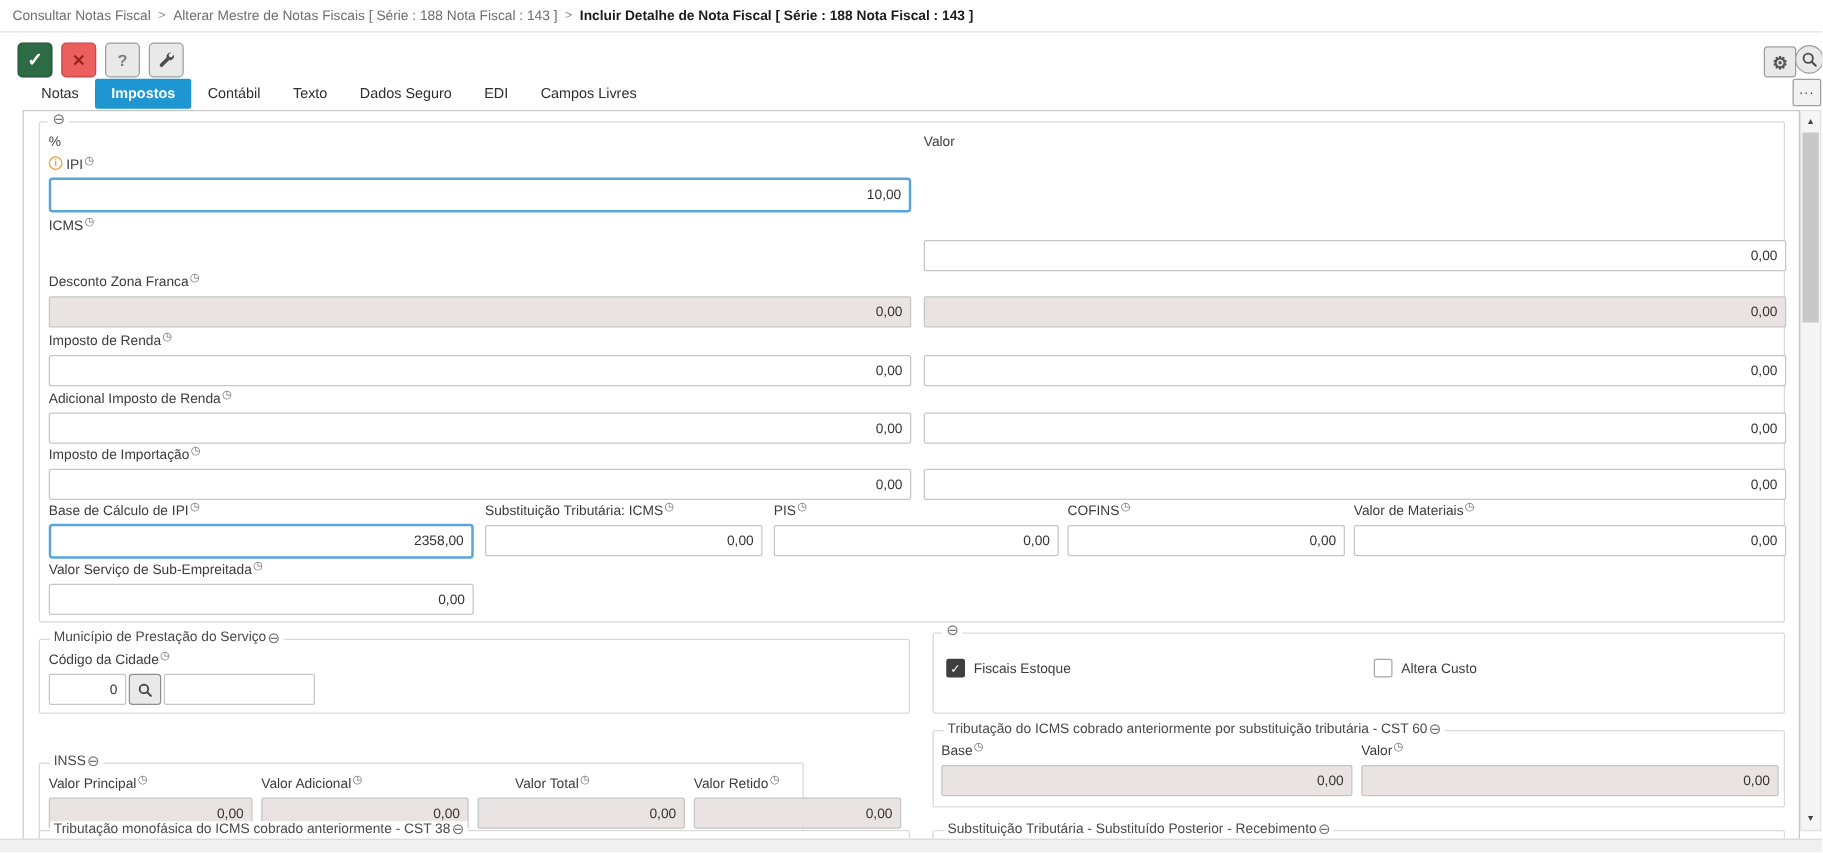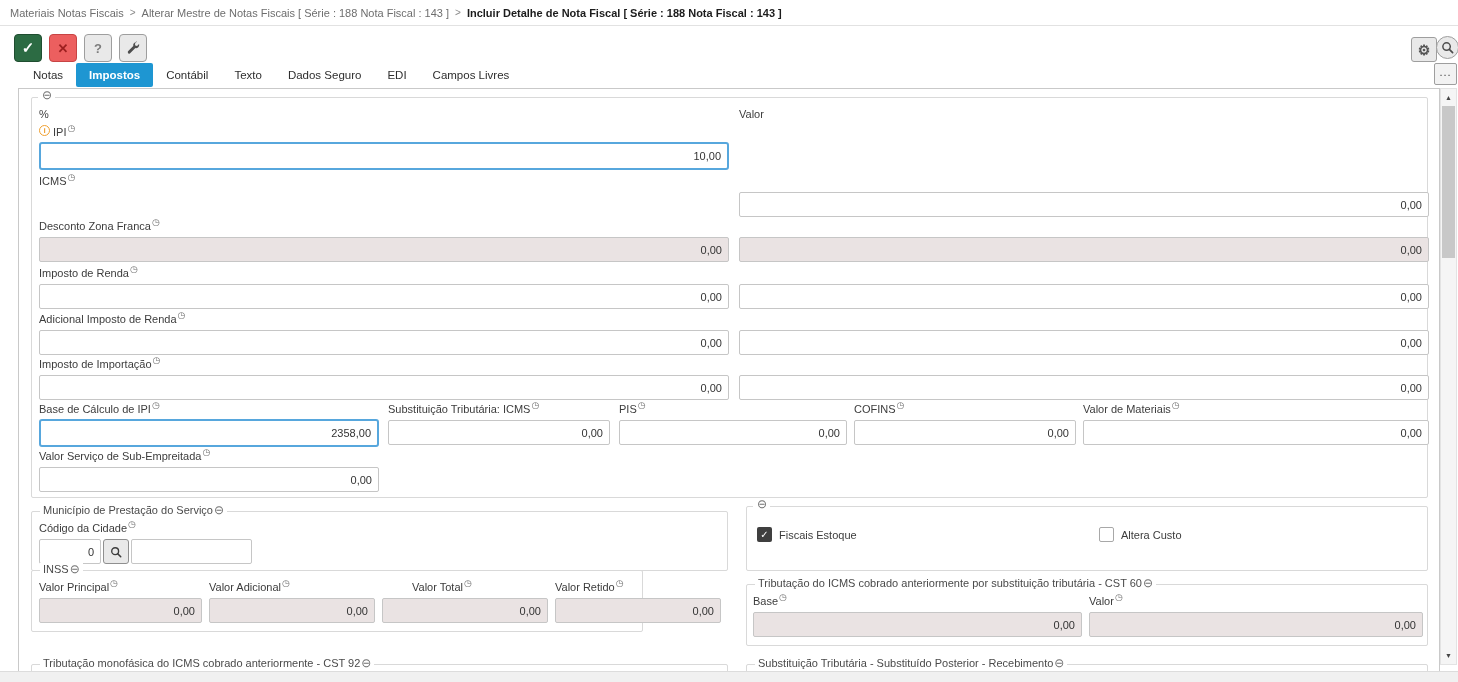--- a/index.html
+++ b/index.html
@@ -75,21 +75,21 @@
   .vs-thumb { position:absolute; left:1px; top:17px; width:13px; height:152px; background:#c8c8c8; cursor:grab; }
   .bottom-strip { position:absolute; left:0; top:671px; width:1458px; height:11px; background:#f0f0f0; border-top:1px solid #dcdcdc; }
   svg { display:block; }
 </style>
 </head>
 <body>
 
 <div class="screen">
 
   <div class="breadcrumb">
-    <span class="bc-link">Materiais Notas Fiscais</span>
+    <span class="bc-link">Consultar Notas Fiscal</span>
     <span class="bc-sep">&gt;</span>
     <span class="bc-link">Alterar Mestre de Notas Fiscais [ Série : 188 Nota Fiscal : 143 ]</span>
     <span class="bc-sep">&gt;</span>
     <span class="bc-current">Incluir Detalhe de Nota Fiscal [ Série : 188 Nota Fiscal : 143 ]</span>
   </div>
 
   <div class="tb-btn tb-confirm">
     <span>✓</span>
   </div>
   <div class="tb-btn tb-cancel">
@@ -268,21 +268,21 @@
       <div class="cb-item" style="left:10px; top:20px;">
         <span class="cb-box checked">✓</span>
         <span class="cb-label">Fiscais Estoque</span>
       </div>
       <div class="cb-item" style="left:352px; top:20px;">
         <span class="cb-box unchecked"></span>
         <span class="cb-label">Altera Custo</span>
       </div>
     </div>
 
-    <div class="group" style="left:12px; top:481px; width:612px; height:62px;">
+    <div class="group" style="left:12px; top:521px; width:612px; height:62px;">
       <div class="legend">
         <span>INSS</span>
         <span class="collapse">⊖</span>
       </div>
       <div class="fld" style="left:7px; width:163px;">
         <div class="flabel" style="top:10px;">
             <span>Valor Principal</span>
             <span class="clock">◷</span>
           </div>
         <input class="inp disabled" disabled="" style="left: 0px; top: 27px; width: 163px;" value="0,00">
@@ -326,21 +326,21 @@
         <div class="flabel" style="top:10px;">
             <span>Valor</span>
             <span class="clock">◷</span>
           </div>
         <input class="inp disabled" disabled="" style="left: 0px; top: 27px; width: 334px;" value="0,00">
       </div>
     </div>
 
     <div class="group" style="left:12px; top:575px; width:697px; height:40px;">
       <div class="legend">
-        <span>Tributação monofásica do ICMS cobrado anteriormente - CST 92</span>
+        <span>Tributação monofásica do ICMS cobrado anteriormente - CST 38</span>
         <span class="collapse">⊖</span>
       </div>
     </div>
     <div class="group" style="left:727px; top:575px; width:682px; height:40px;">
       <div class="legend">
         <span>Substituição Tributária - Substituído Posterior - Recebimento</span>
         <span class="collapse">⊖</span>
       </div>
     </div>
 

